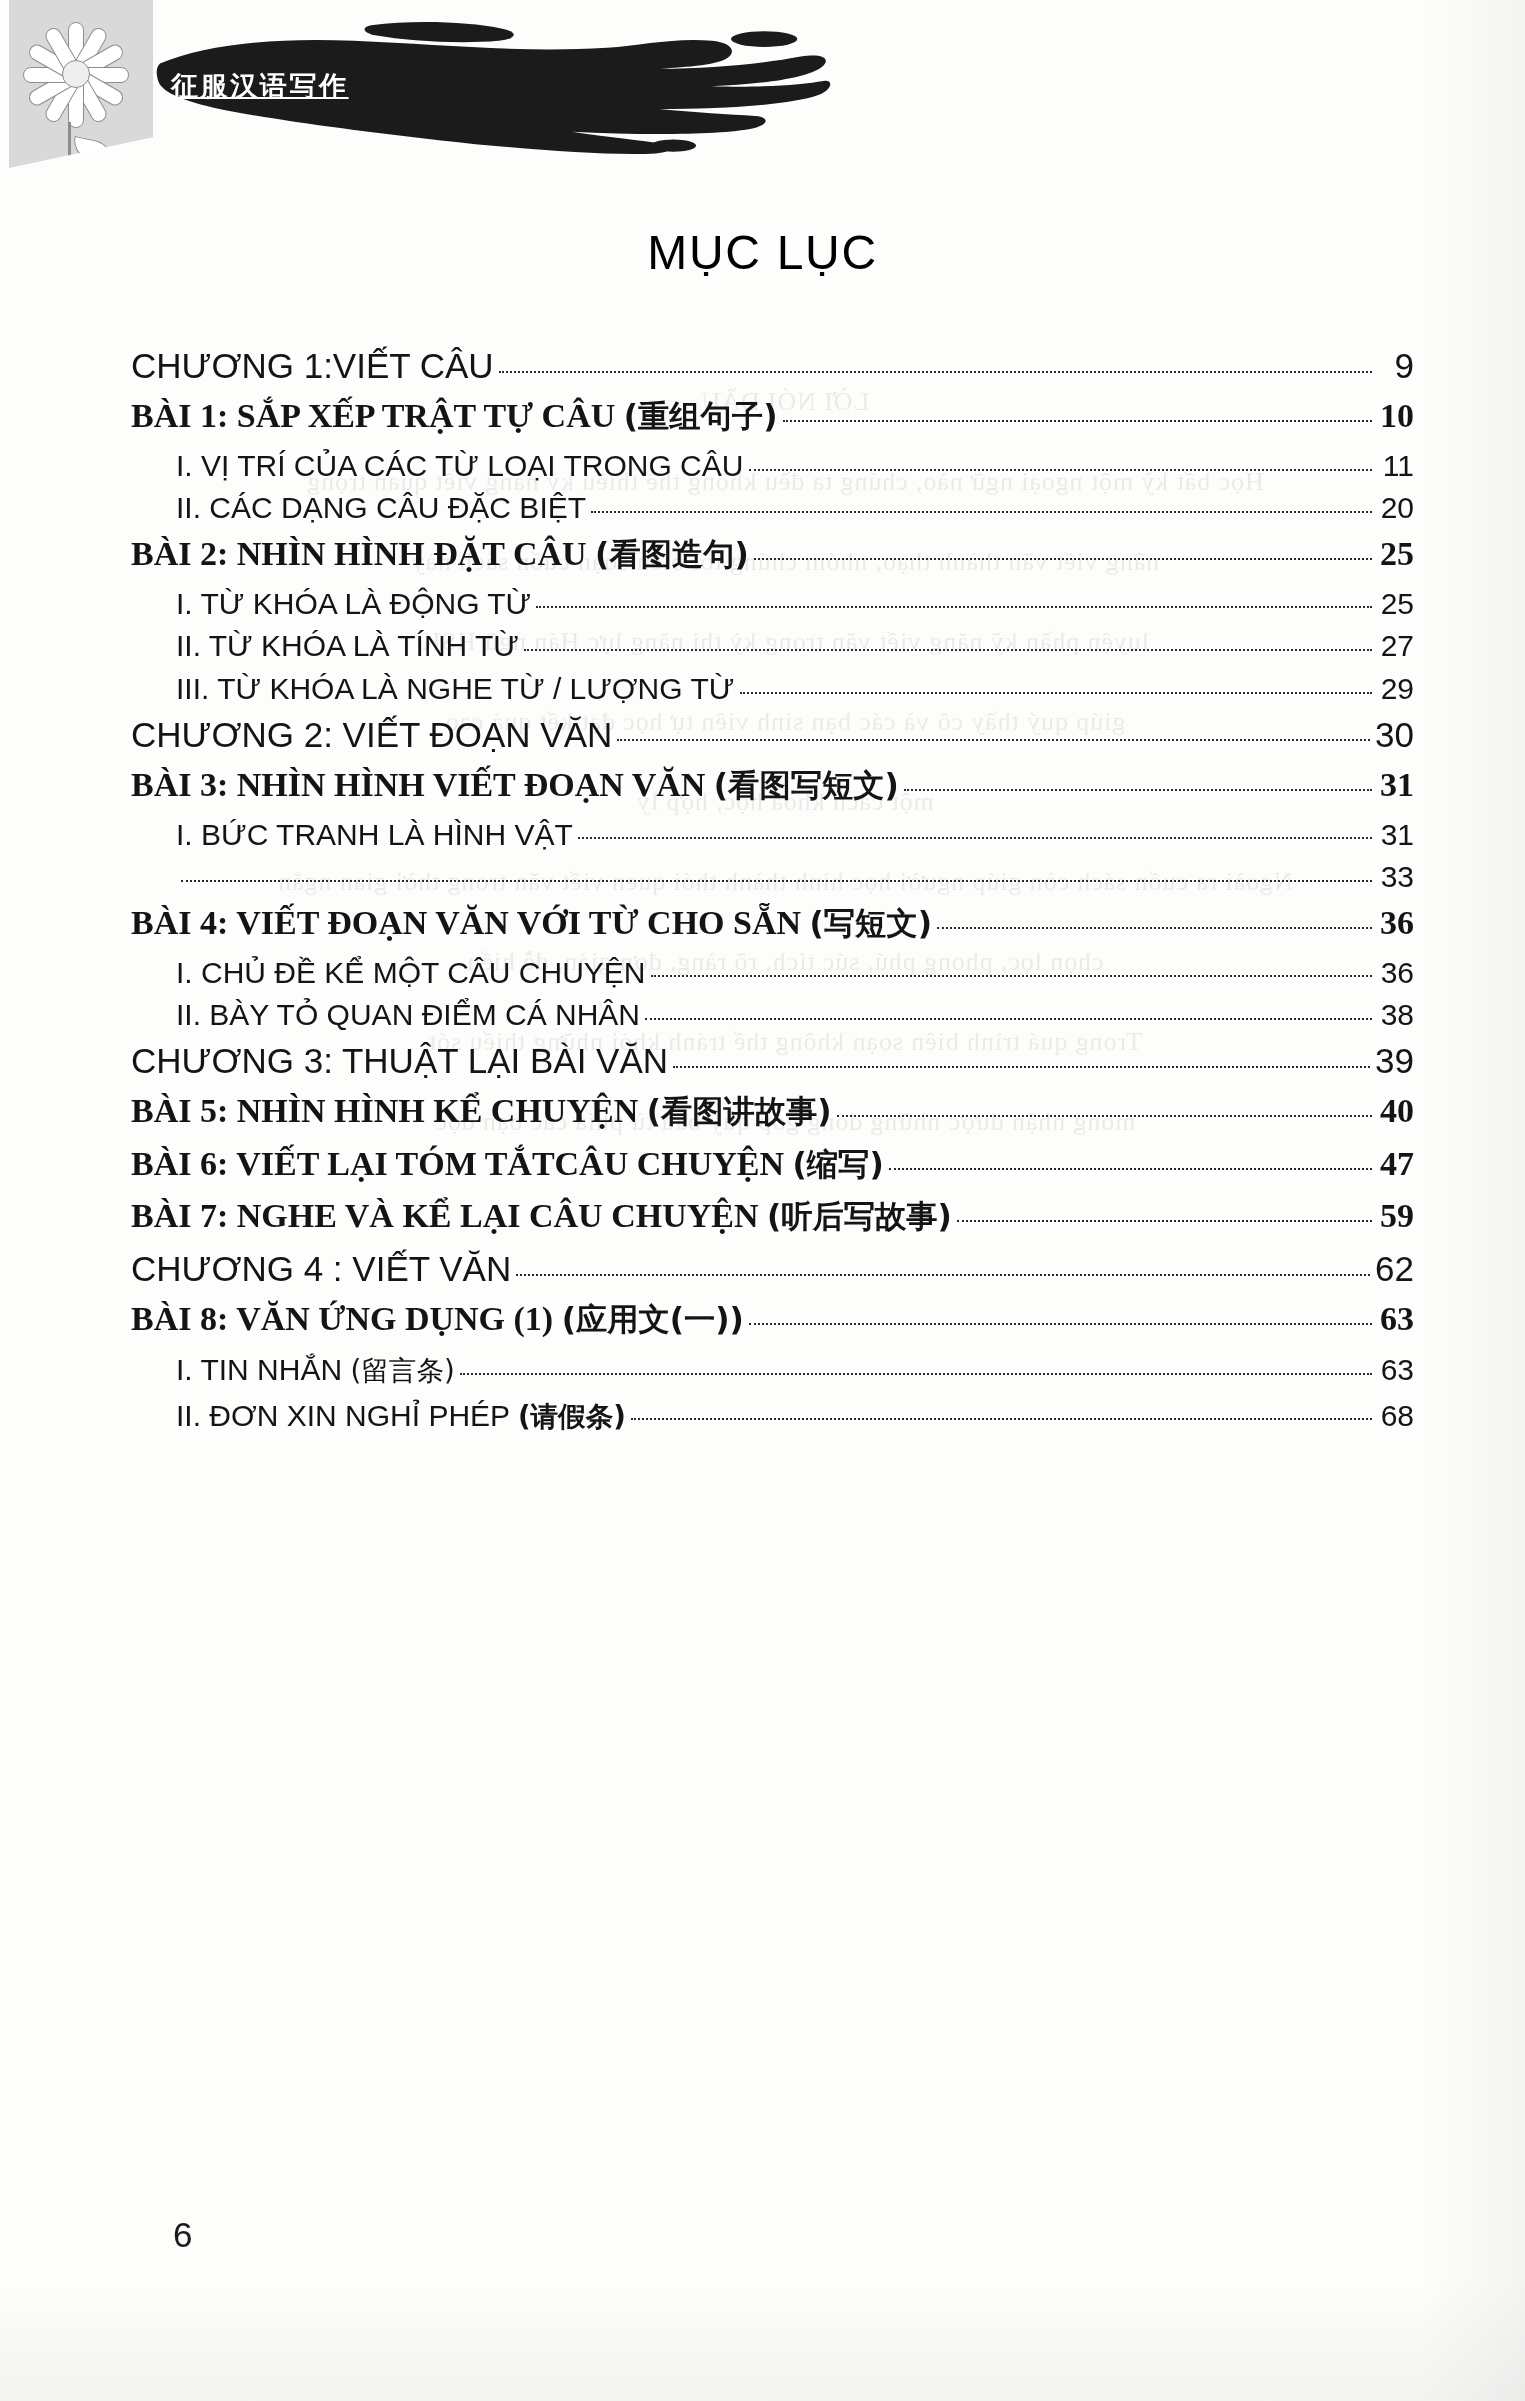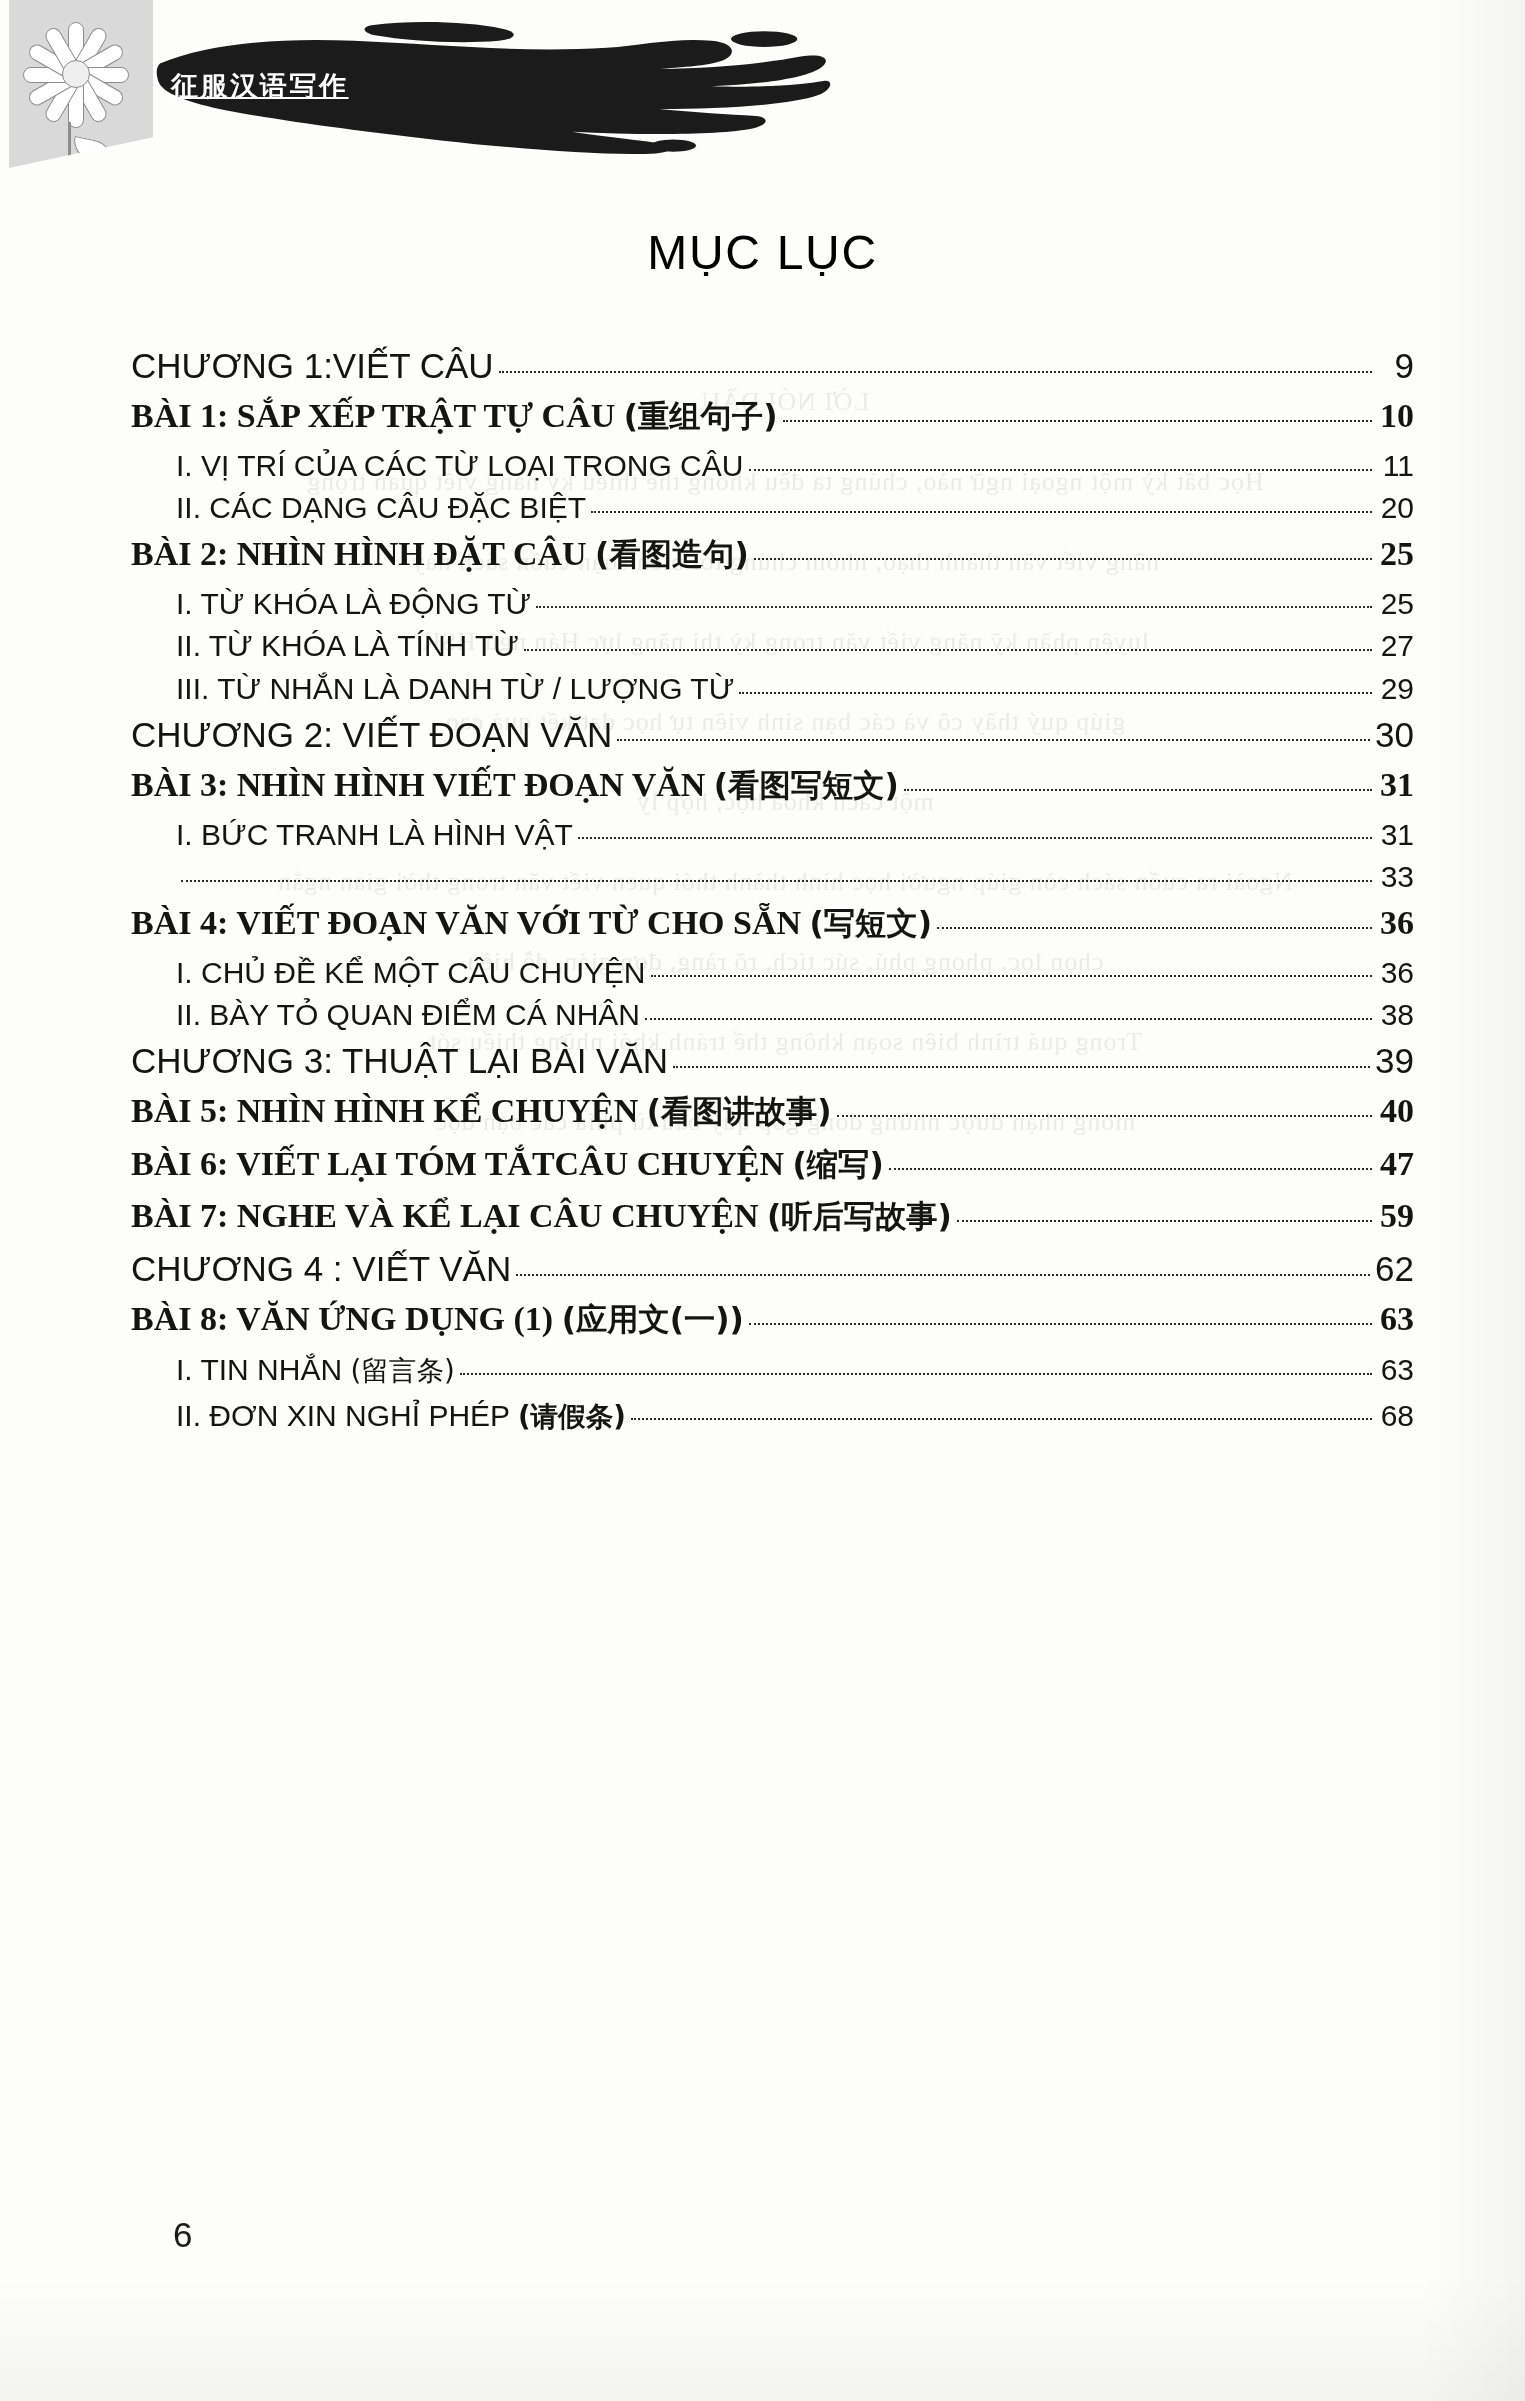--- a/index.html
+++ b/index.html
@@ -349,21 +349,21 @@
       <span class="pg">25</span>
     </div>
 
     <div class="row lvl-sub">
       <span class="lbl">II. TỪ KHÓA LÀ TÍNH TỪ</span>
       <span class="dots"></span>
       <span class="pg">27</span>
     </div>
 
     <div class="row lvl-sub">
-      <span class="lbl">III. TỪ NHẮN LÀ DANH TỪ / LƯỢNG TỪ</span>
+      <span class="lbl">III. TỪ KHÓA LÀ NGHE TỪ / LƯỢNG TỪ</span>
       <span class="dots"></span>
       <span class="pg">29</span>
     </div>
 
     <div class="row lvl-chapter">
       <span class="lbl">CHƯƠNG 2: VIẾT  ĐOẠN VĂN</span>
       <span class="dots"></span>
       <span class="pg">30</span>
     </div>
 

